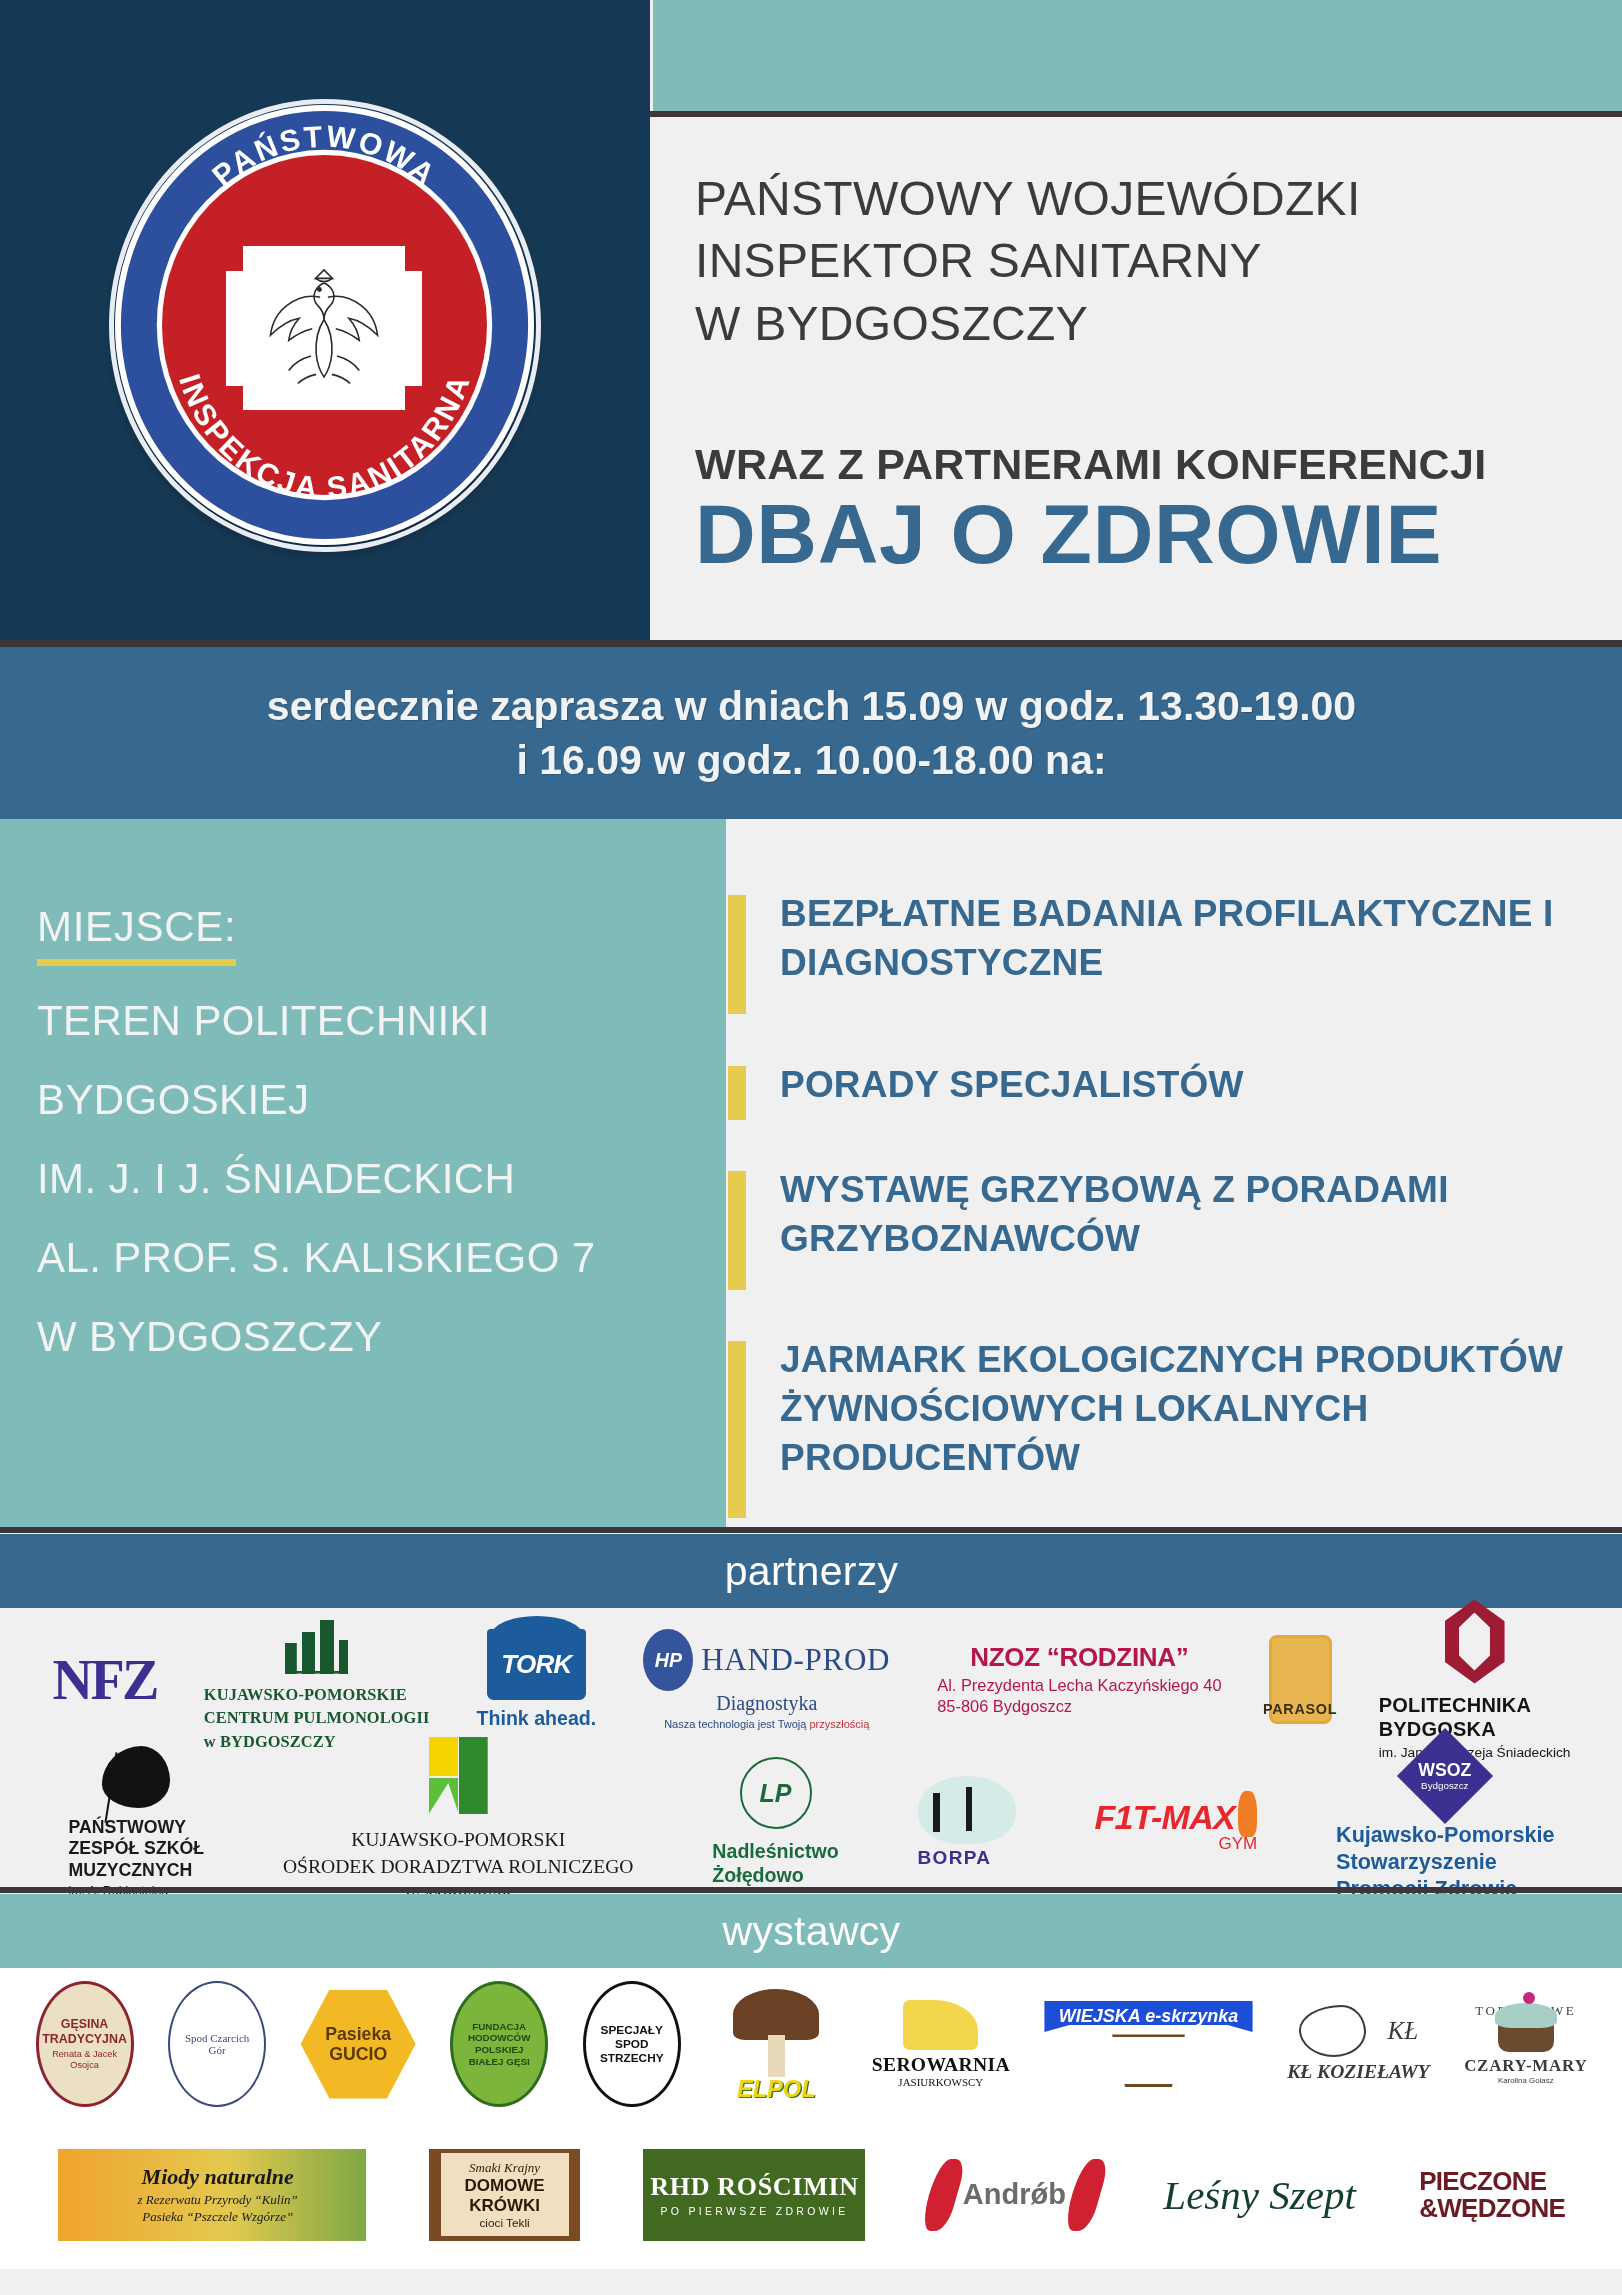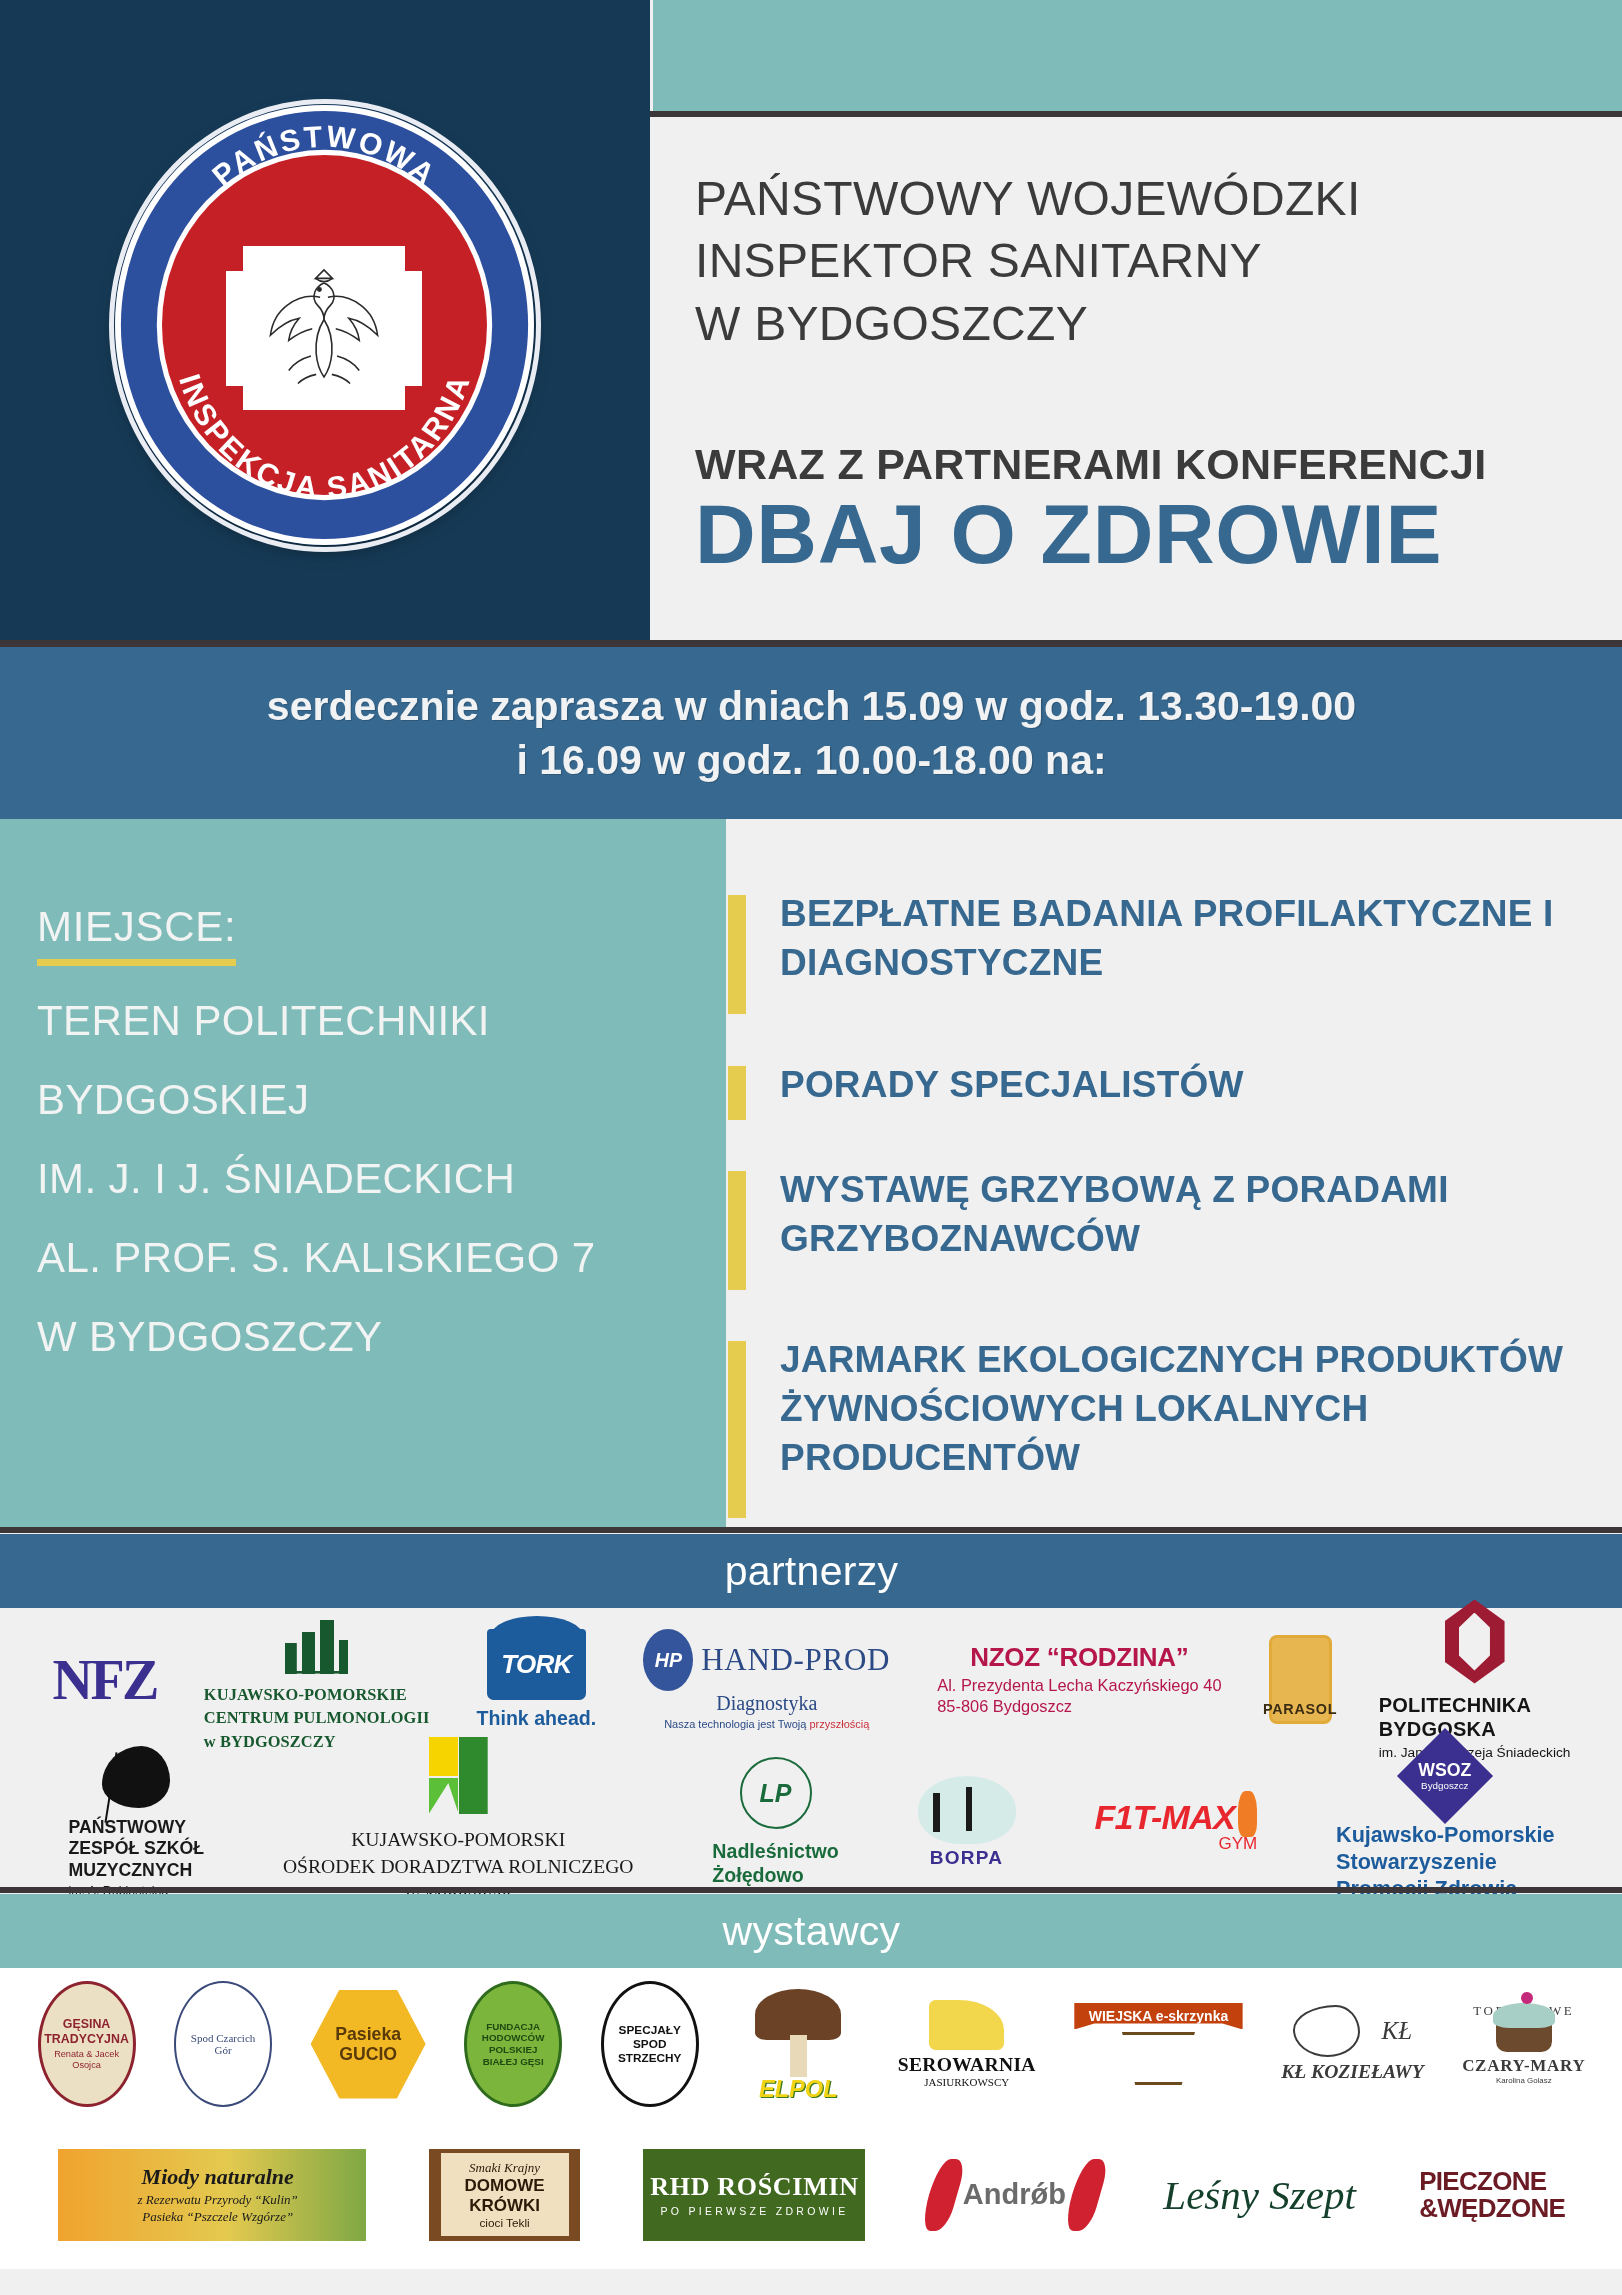--- a/index.html
+++ b/index.html
@@ -123,21 +123,21 @@
      linear-gradient(#f5d400,#f5d400) no-repeat 0 0/29px 39px,
      linear-gradient(#2f8a2e,#2f8a2e) no-repeat 30px 0/29px 77px,
      linear-gradient(#5cbf38,#5cbf38) no-repeat 0 41px/29px 37px;
      clip-path:polygon(0 0,29px 0,30px 0,59px 0,59px 77px,30px 77px,19.6px 46px,0 77px);}
   .kpodr .t{font-family:"Liberation Serif",serif;font-size:19.6px;color:#1a1a1a;line-height:1.4;}
   .nadl{display:flex;align-items:center;gap:9.2px;}
   .nadl .seal2{width:68px;height:68px;border-radius:50%;border:2.6px solid #1a6b3c;position:relative;
     display:flex;align-items:center;justify-content:center;}
   .nadl .seal2 b{color:#1a6b3c;font-size:25px;font-style:italic;}
   .nadl .t{font-weight:bold;font-size:19.6px;color:#1a6b3c;text-align:left;line-height:1.25;}
-  .borpa{display:flex;flex-direction:column;align-items:center;}
+  .borpa{display:flex;flex-direction:column;align-items:flex-start;}
   .borpa .kids{width:98px;height:68px;background:#d5ebe8;border-radius:50% 50% 44% 44%;position:relative;}
   .borpa .kids:before{content:"";position:absolute;left:15.7px;top:17px;width:6.5px;height:39px;background:#1a1a1a;}
   .borpa .kids:after{content:"";position:absolute;left:48px;top:11.8px;width:6.5px;height:44px;background:#1a1a1a;}
   .borpa b{color:#3b2f8f;font-size:19px;letter-spacing:1.3px;margin-top:3.9px;}
   .fitmax{display:flex;flex-direction:column;align-items:flex-start;}
   .fitmax .n{display:flex;align-items:flex-end;gap:2.6px;}
   .fitmax .n b{color:#e8262d;font-size:34px;letter-spacing:-0.7px;font-style:italic;}
   .fitmax .n i{width:19.6px;height:46px;background:#f07d25;border-radius:40% 40% 30% 30%;display:block;}
   .fitmax .g{color:#e8262d;font-size:17px;align-self:flex-end;margin-top:-2.6px;}
   .wsoz{display:flex;align-items:center;gap:11.8px;}
@@ -160,22 +160,22 @@
   .strzechy{background:#fff;border:3.3px solid #111;color:#111;font-weight:bold;font-size:11.8px;line-height:1.2;}
   .elpol{width:122px;height:118px;display:flex;flex-direction:column;align-items:center;justify-content:flex-end;position:relative;}
   .elpol .cap{width:86px;height:51px;background:#6b4226;border-radius:50% 50% 14% 14%;position:absolute;top:3.9px;}
   .elpol .stem{width:17px;height:42px;background:#e8d9b8;position:absolute;top:50px;}
   .elpol b{color:#f2d417;font-size:23.6px;font-style:italic;z-index:2;text-shadow:1.3px 1.3px 0 #3b7a1e;}
   .serow{display:flex;flex-direction:column;align-items:center;}
   .serow .chz{width:75px;height:50px;background:#f2d64b;border-radius:6.5px 60% 6.5px 6.5px;}
   .serow b{font-family:"Liberation Serif",serif;font-size:19.6px;color:#111;margin-top:3.9px;letter-spacing:0.3px;}
   .serow i{font-family:"Liberation Serif",serif;font-size:11px;color:#111;font-style:normal;}
   .wiejska{display:flex;flex-direction:column;align-items:center;color:#6b4a1e;}
-  .wiejska .rib{background:#c2410c;color:#fff;font-weight:bold;font-size:14px;padding:5.2px 14.4px;
-    clip-path:polygon(0 0,100% 0,100% 100%,88% 78%,12% 78%,0 100%);}
+  .wiejska .rib{background:#1d4ed8;color:#fff;font-weight:bold;font-size:18px;padding:5.2px 14.4px;
+    clip-path:polygon(0 0,100% 0,100% 100%,88% 78%,12% 78%,0 100%);font-style:italic;}
   .wiejska .crate{width:77px;height:47px;border:3.3px solid #6b4a1e;margin-top:2.6px;
     clip-path:polygon(6% 0,94% 0,78% 100%,22% 100%);}
   .kozie{display:flex;flex-direction:column;align-items:center;color:#3b3b3b;}
   .kozie .goat{width:63px;height:48px;border:2.6px solid #3b3b3b;border-radius:64% 36% 48% 52%/48% 52% 48% 52%;}
   .kozie b{font-family:"Liberation Serif",serif;font-style:italic;font-size:19.6px;margin-top:3.9px;}
   .kozie .kl{font-family:"Liberation Serif",serif;font-style:italic;font-size:25px;}
   .czary{display:flex;flex-direction:column;align-items:center;color:#3b3b3b;}
   .czary .arc{font-family:"Liberation Serif",serif;font-size:13px;letter-spacing:2.6px;}
   .czary .cake{width:56px;height:29px;background:#6b4a2e;border-radius:0 0 10.5px 10.5px;position:relative;margin:3.9px 0;}
   .czary .cake:before{content:"";position:absolute;left:-2.6px;top:-19.6px;width:62px;height:25px;

